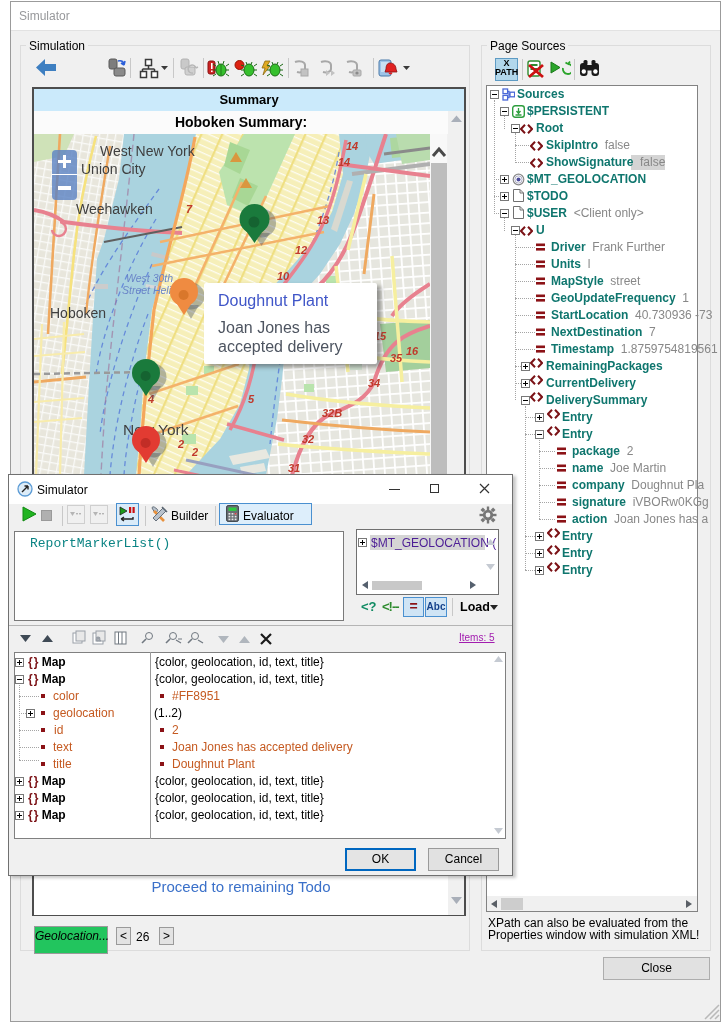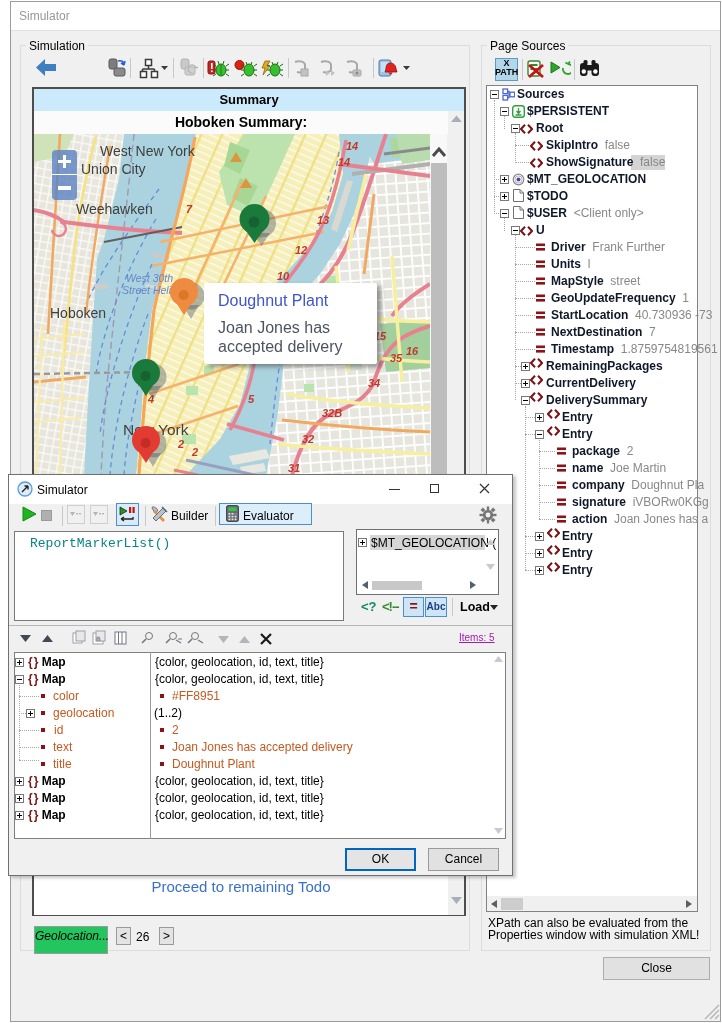--- a/index.html
+++ b/index.html
@@ -7,21 +7,21 @@
 .abs { position:absolute; }
 #win { position:absolute; left:10px; top:1px; width:711px; height:1021px; background:#f0f0f0; border:1px solid #9b9b9b; }
 #titlebar { position:absolute; left:11px; top:2px; width:709px; height:28px; background:#fff; }
 #titletext { position:absolute; left:19px; top:9px; font-size:12px; color:#97989b; }
 .gb { position:absolute; border:1px solid #dcdcdc; }
 .gblabel { position:absolute; background:#f0f0f0; font-size:12px; color:#000; padding:0 3px; }
 .btn { position:absolute; background:#e1e1e1; border:1px solid #adadad; font-size:12px; color:#000; text-align:center; }
 .sep { position:absolute; width:1px; background:#c8c8c8; }
 
 .trow { position:absolute; height:17px; font-size:12px; white-space:nowrap; }
-.tname { font-weight:bold; color:#0f172a; }
+.tname { font-weight:bold; color:#0f766e; }
 .tval { color:#888; }
 .ebox { position:absolute; width:9px; height:9px; background:#fff; border:1px solid #787878; }
 .ebox i { position:absolute; background:#000; }
 .hminus { left:1px; top:3px; width:5px; height:1px; }
 .hplusv { left:3px; top:1px; width:1px; height:5px; }
 </style>
 </head>
 <body>
 <div id="win"></div>
 <div id="titlebar"></div>
@@ -698,21 +698,21 @@
 
 <div class="abs" style="left:14px;top:531px;width:330px;height:90px;background:#fff;border:1px solid #7a7a7a;"></div>
 <div class="abs" style="left:30px;top:536px;font-family:'Liberation Mono',monospace;font-size:13px;color:#0b8484;">ReportMarkerList()</div>
 
 <div class="abs" style="left:356px;top:529px;width:143px;height:66px;background:#fff;border:1px solid #707070;"></div>
 <div class="abs" style="left:370px;top:535px;width:115px;height:15px;background:#d5d5d5;"></div>
 <div class="ebox" style="left:358px;top:538px;">
     <i class="hminus"></i>
     <i class="hplusv"></i>
   </div>
-<div class="abs" style="left:371px;top:536px;font-size:12px;color:#000000;white-space:nowrap;">$MT_GEOLOCATION (</div>
+<div class="abs" style="left:371px;top:536px;font-size:12px;color:#4c1d95;white-space:nowrap;">$MT_GEOLOCATION (</div>
 <svg class="abs" style="left:485px;top:538px;" width="11" height="8">
     <path d="M1,7 L5.5,1 L10,7 Z" fill="#c5cad2"></path>
   </svg>
 <svg class="abs" style="left:485px;top:563px;" width="11" height="8">
     <path d="M1,1 L10,1 L5.5,7 Z" fill="#c5cad2"></path>
   </svg>
 <svg class="abs" style="left:360px;top:580px;" width="9" height="10">
     <path d="M8,1 L2,5 L8,9 Z" fill="#55606e"></path>
   </svg>
 <div class="abs" style="left:372px;top:581px;width:50px;height:9px;background:#c8c8c8;"></div>

